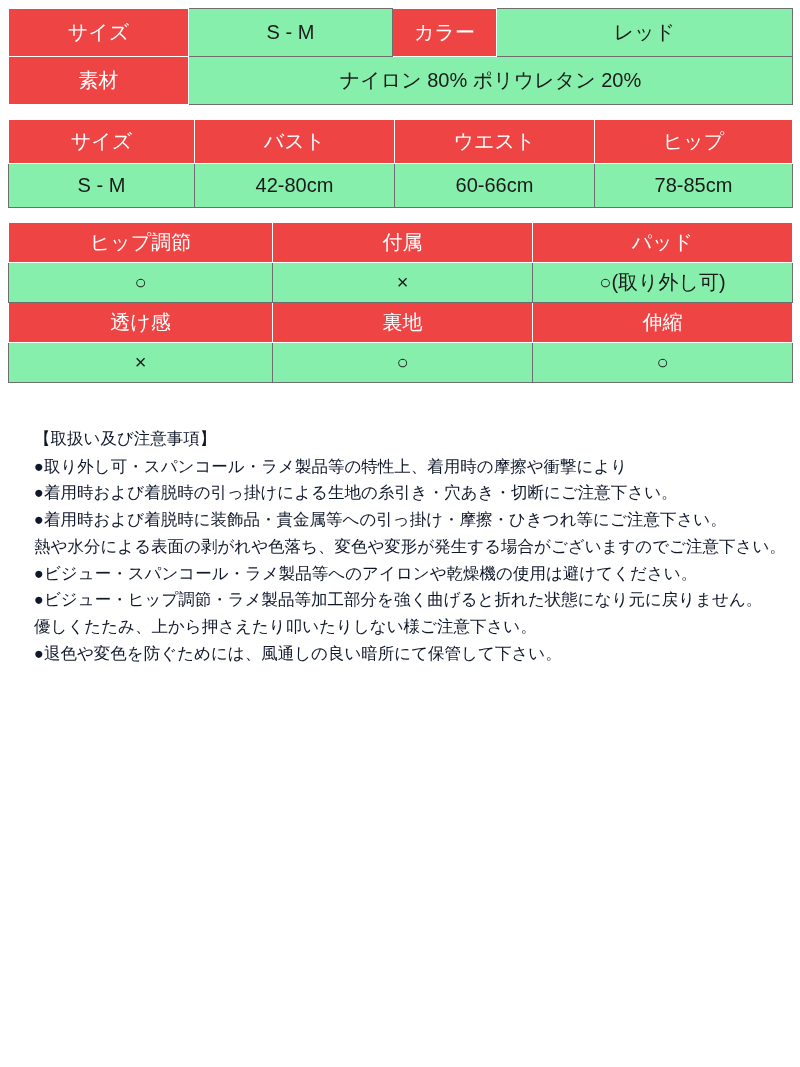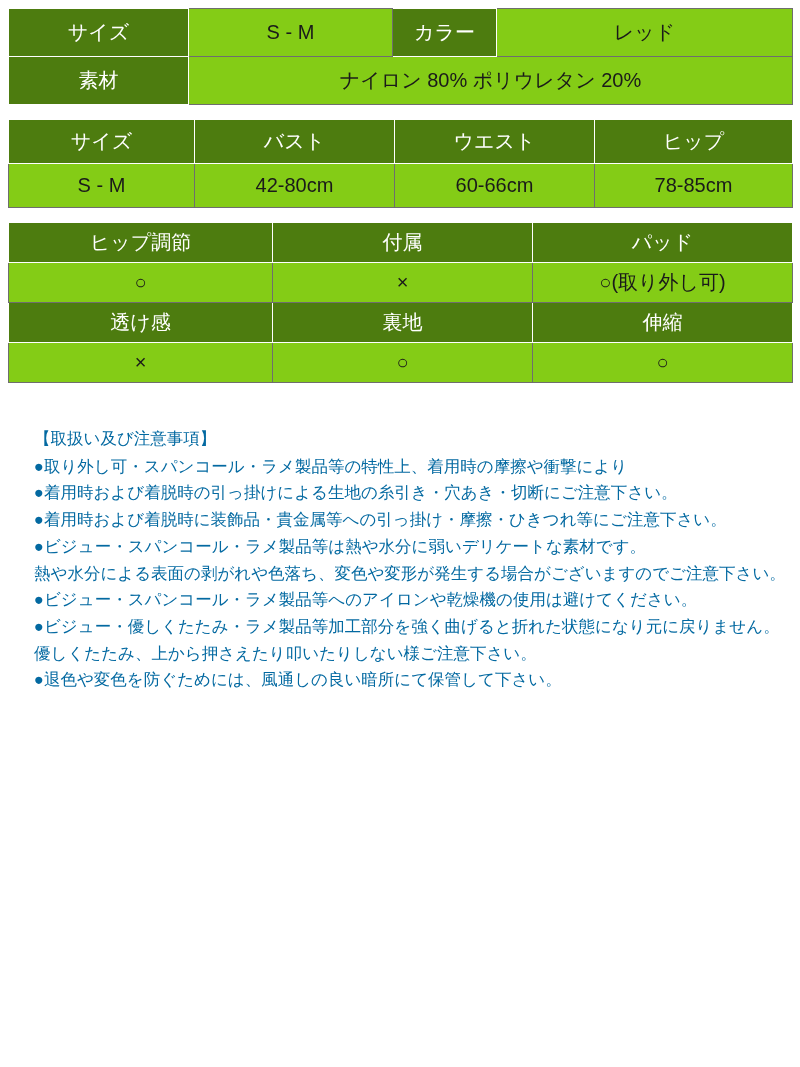--- a/index.html
+++ b/index.html
@@ -30,26 +30,26 @@
   table td {
     border: 1px solid #ffffff;
     text-align: center;
     vertical-align: middle;
     font-size: 20px;
     height: 46px;
     padding: 2px 4px;
     box-sizing: border-box;
   }
   .hdr {
-    background: #4d7c0f;
+    background: #ef4444;
     color: #ffffff;
     font-size: 20px;
   }
   .val {
-    background: #84cc16;
+    background: #86efac;
     color: #1a1a1a;
     border: 1px solid #6e6e6e;
   }
 
   
   #spec-table { margin-bottom: 14px; }
   #spec-table td { height: 48px; }
 
   
   #size-table { margin-bottom: 14px; }
@@ -57,21 +57,21 @@
   #size-table .val { border-color: #6e6e6e; }
 
   
   #feature-table td { height: 40px; }
 
   .notes {
     margin-top: 42px;
     padding-left: 26px;
     font-size: 16.5px;
     line-height: 1.62;
-    color: #0369a1;
+    color: #0f172a;
   }
   .notes .note-line {
     white-space: nowrap;
   }
   .notes .note-title {
     margin-bottom: 1px;
   }
 </style>
 </head>
 <body>
@@ -133,21 +133,20 @@
         <td class="val">○</td>
       </tr>
     </tbody>
   </table>
 
   <div class="notes">
     <div class="note-line note-title">【取扱い及び注意事項】</div>
     <div class="note-line">●取り外し可・スパンコール・ラメ製品等の特性上、着用時の摩擦や衝撃により</div>
     <div class="note-line">●着用時および着脱時の引っ掛けによる生地の糸引き・穴あき・切断にご注意下さい。</div>
     <div class="note-line">●着用時および着脱時に装飾品・貴金属等への引っ掛け・摩擦・ひきつれ等にご注意下さい。</div>
-    <div class="note-line">●ビジュー・スパンコール・ラメ製品等は熱や水分に弱いデリケートな素材です。</div>
     <div class="note-line">熱や水分による表面の剥がれや色落ち、変色や変形が発生する場合がございますのでご注意下さい。</div>
     <div class="note-line">●ビジュー・スパンコール・ラメ製品等へのアイロンや乾燥機の使用は避けてください。</div>
-    <div class="note-line">●ビジュー・優しくたたみ・ラメ製品等加工部分を強く曲げると折れた状態になり元に戻りません。</div>
+    <div class="note-line">●ビジュー・ヒップ調節・ラメ製品等加工部分を強く曲げると折れた状態になり元に戻りません。</div>
     <div class="note-line">優しくたたみ、上から押さえたり叩いたりしない様ご注意下さい。</div>
     <div class="note-line">●退色や変色を防ぐためには、風通しの良い暗所にて保管して下さい。</div>
   </div>
 
 </div>
 
 </body></html>

